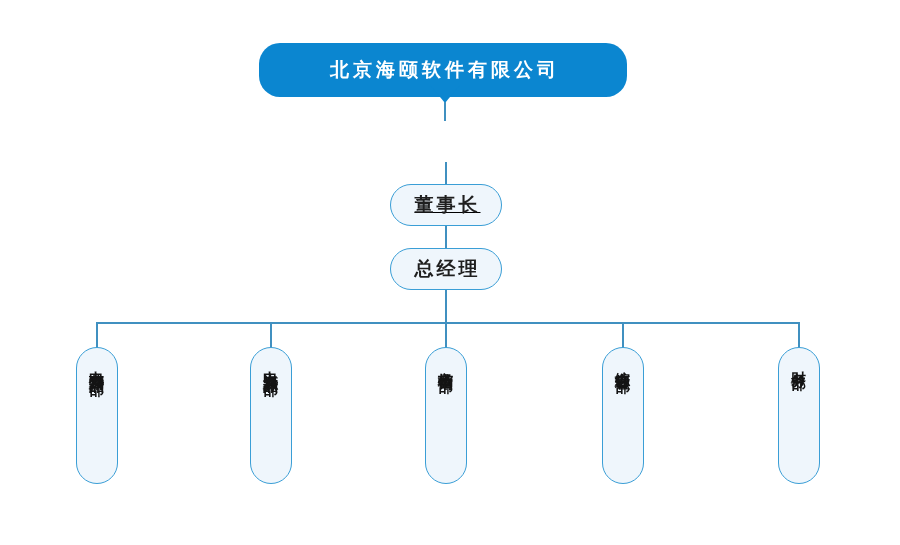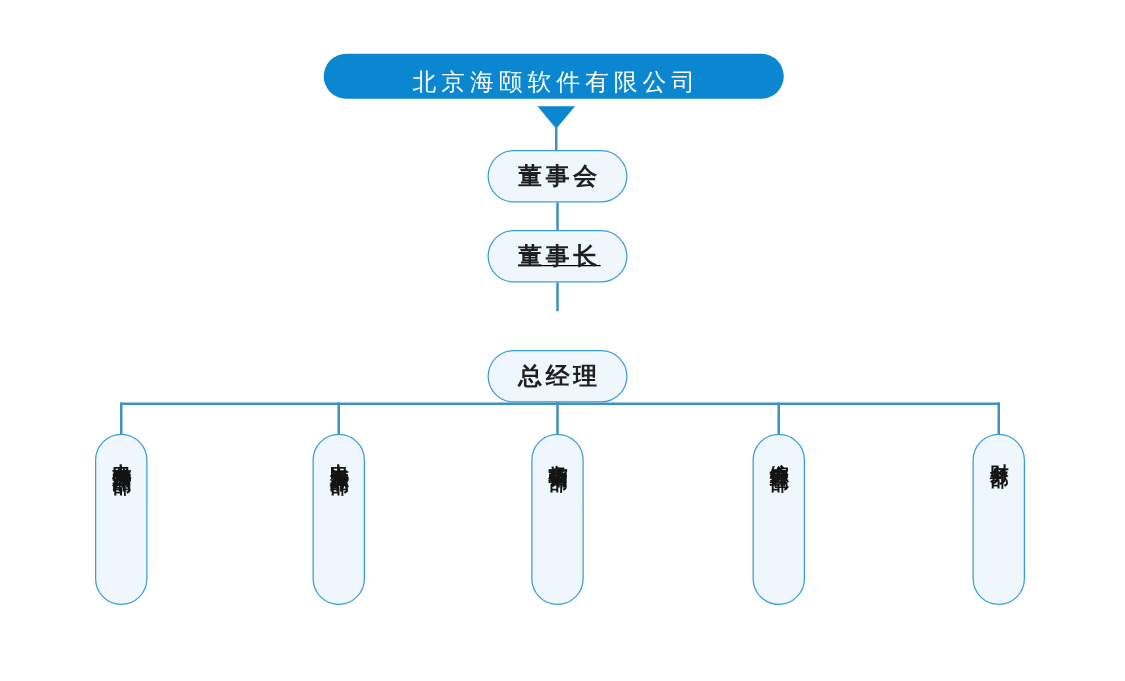--- a/index.html
+++ b/index.html
@@ -15,29 +15,29 @@
     overflow: hidden;
     font-family: "Liberation Sans", sans-serif;
   }
 
   
   .header-box {
     position: absolute;
     left: 259px;
     top: 43px;
     width: 368px;
-    height: 36px;
+    height: 54px;
     background: var(--header_bg, #0b86d0);
     border-radius: 21px;
     display: flex;
-    align-items: flex-end;
+    align-items: center;
     justify-content: center;
     color: var(--header_text, #ffffff);
     font-size: 19px;
-    font-weight: 400;
+    font-weight: 700;
     letter-spacing: 4px;
     text-indent: 4px;
   }
   .header-tail {
     position: absolute;
     left: 430px;
     top: 85px;
     width: 0;
     height: 0;
     border-left: 15px solid transparent;
@@ -76,21 +76,21 @@
   .level-label {
     font-size: 19px;
     font-weight: 600;
     letter-spacing: 3px;
     text-indent: 3px;
     color: #1f1f1f;
     white-space: nowrap;
   }
   .level-1 { top: 120px; }
   .level-2 { top: 184px; text-decoration: underline; }
-  .level-3 { top: 248px; margin-top: 32px; }
+  .level-3 { top: 248px; }
 
   .dept-node {
     top: 347px;
     width: 42px;
     height: 137px;
     display: flex;
     justify-content: center;
     align-items: flex-start;
     padding-top: 11px;
   }
@@ -123,23 +123,20 @@
   <div class="vline" style="left:445px; top:162px; height:23px;"></div>
   <div class="vline" style="left:445px; top:226px; height:23px;"></div>
   <div class="vline" style="left:445px; top:290px; height:33px;"></div>
   <div class="hline" style="left:97px; top:322px; width:703px;"></div>
   <div class="vline" style="left:96px;  top:322px; height:26px;"></div>
   <div class="vline" style="left:270px; top:322px; height:26px;"></div>
   <div class="vline" style="left:445px; top:322px; height:26px;"></div>
   <div class="vline" style="left:622px; top:322px; height:26px;"></div>
   <div class="vline" style="left:798px; top:322px; height:26px;"></div>
 
-  <div class="node level-node level-1">
-    <span class="level-label">董事会</span>
-  </div>
   <div class="node level-node level-2">
     <span class="level-label">董事长</span>
   </div>
   <div class="node level-node level-3">
     <span class="level-label">总经理</span>
   </div>
 
   <div class="node dept-node dept-1">
     <span class="dept-label">电力营销产品部</span>
   </div>

